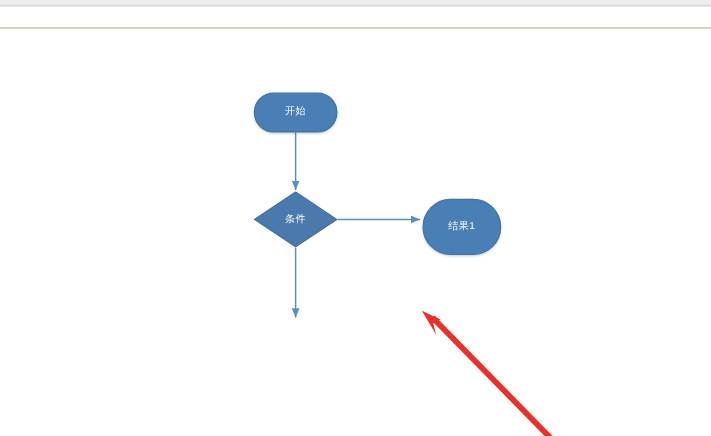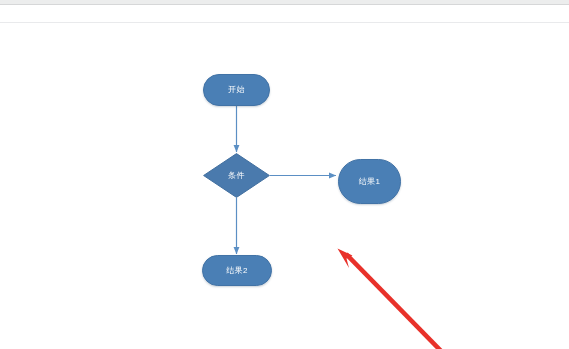--- a/index.html
+++ b/index.html
@@ -170,23 +170,20 @@
         <svg class="diamond-fill" viewBox="0 0 67 45" preserveAspectRatio="none">
           <polygon points="33.5,0.6 66.4,22.5 33.5,44.4 0.6,22.5" fill="#4a7aad" stroke="#43709f" stroke-width="1"></polygon>
         </svg>
         <span class="node-label">条件</span>
       </div>
 
       <div class="node node-terminator" style="left:338px; top:136px; width:63px; height:45px;">
         <span class="node-label">结果1</span>
       </div>
 
-      <div class="node node-terminator" style="left:202px; top:232px; width:70px; height:31px;">
-        <span class="node-label">结果2</span>
-      </div>
 
     </div>
 
     <div class="watermark">∞</div>
 
   </div>
 
   <svg class="annotation-layer" viewBox="0 0 569 349" width="569" height="349">
     <g>
       <path d="M443,353 L346,254" stroke="#e8312a" stroke-width="4.6" stroke-linecap="butt" fill="none"></path>

